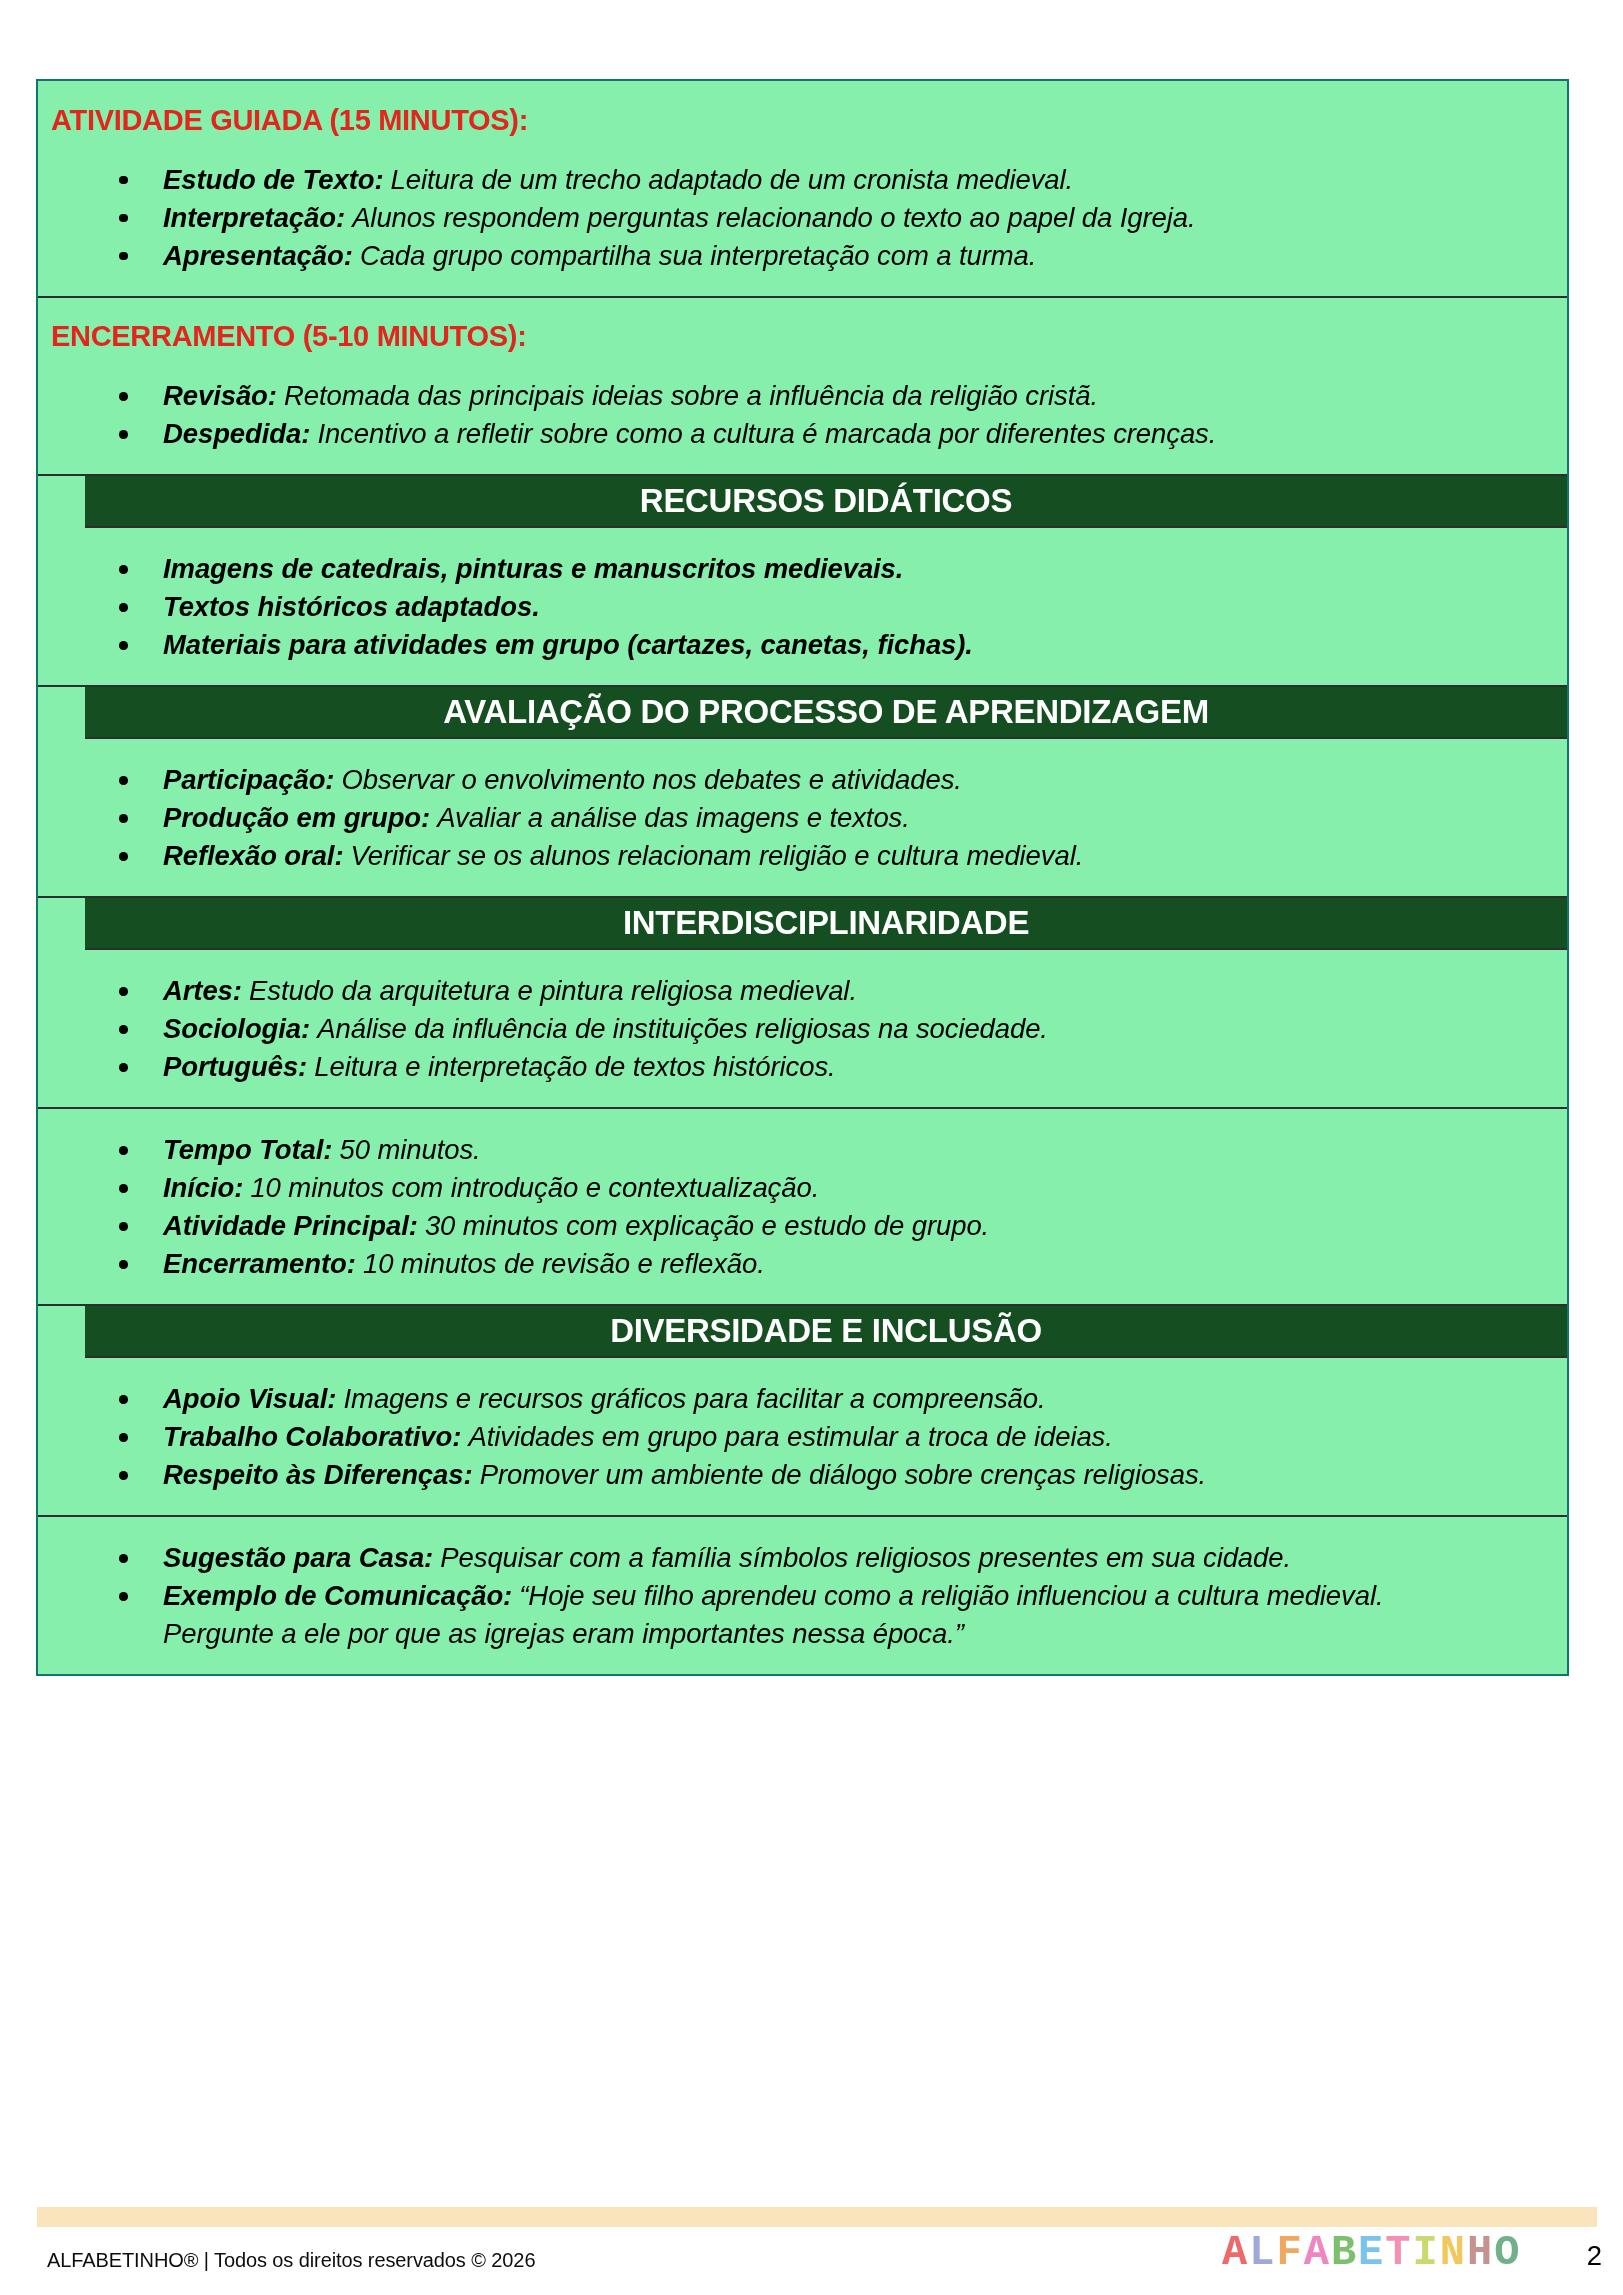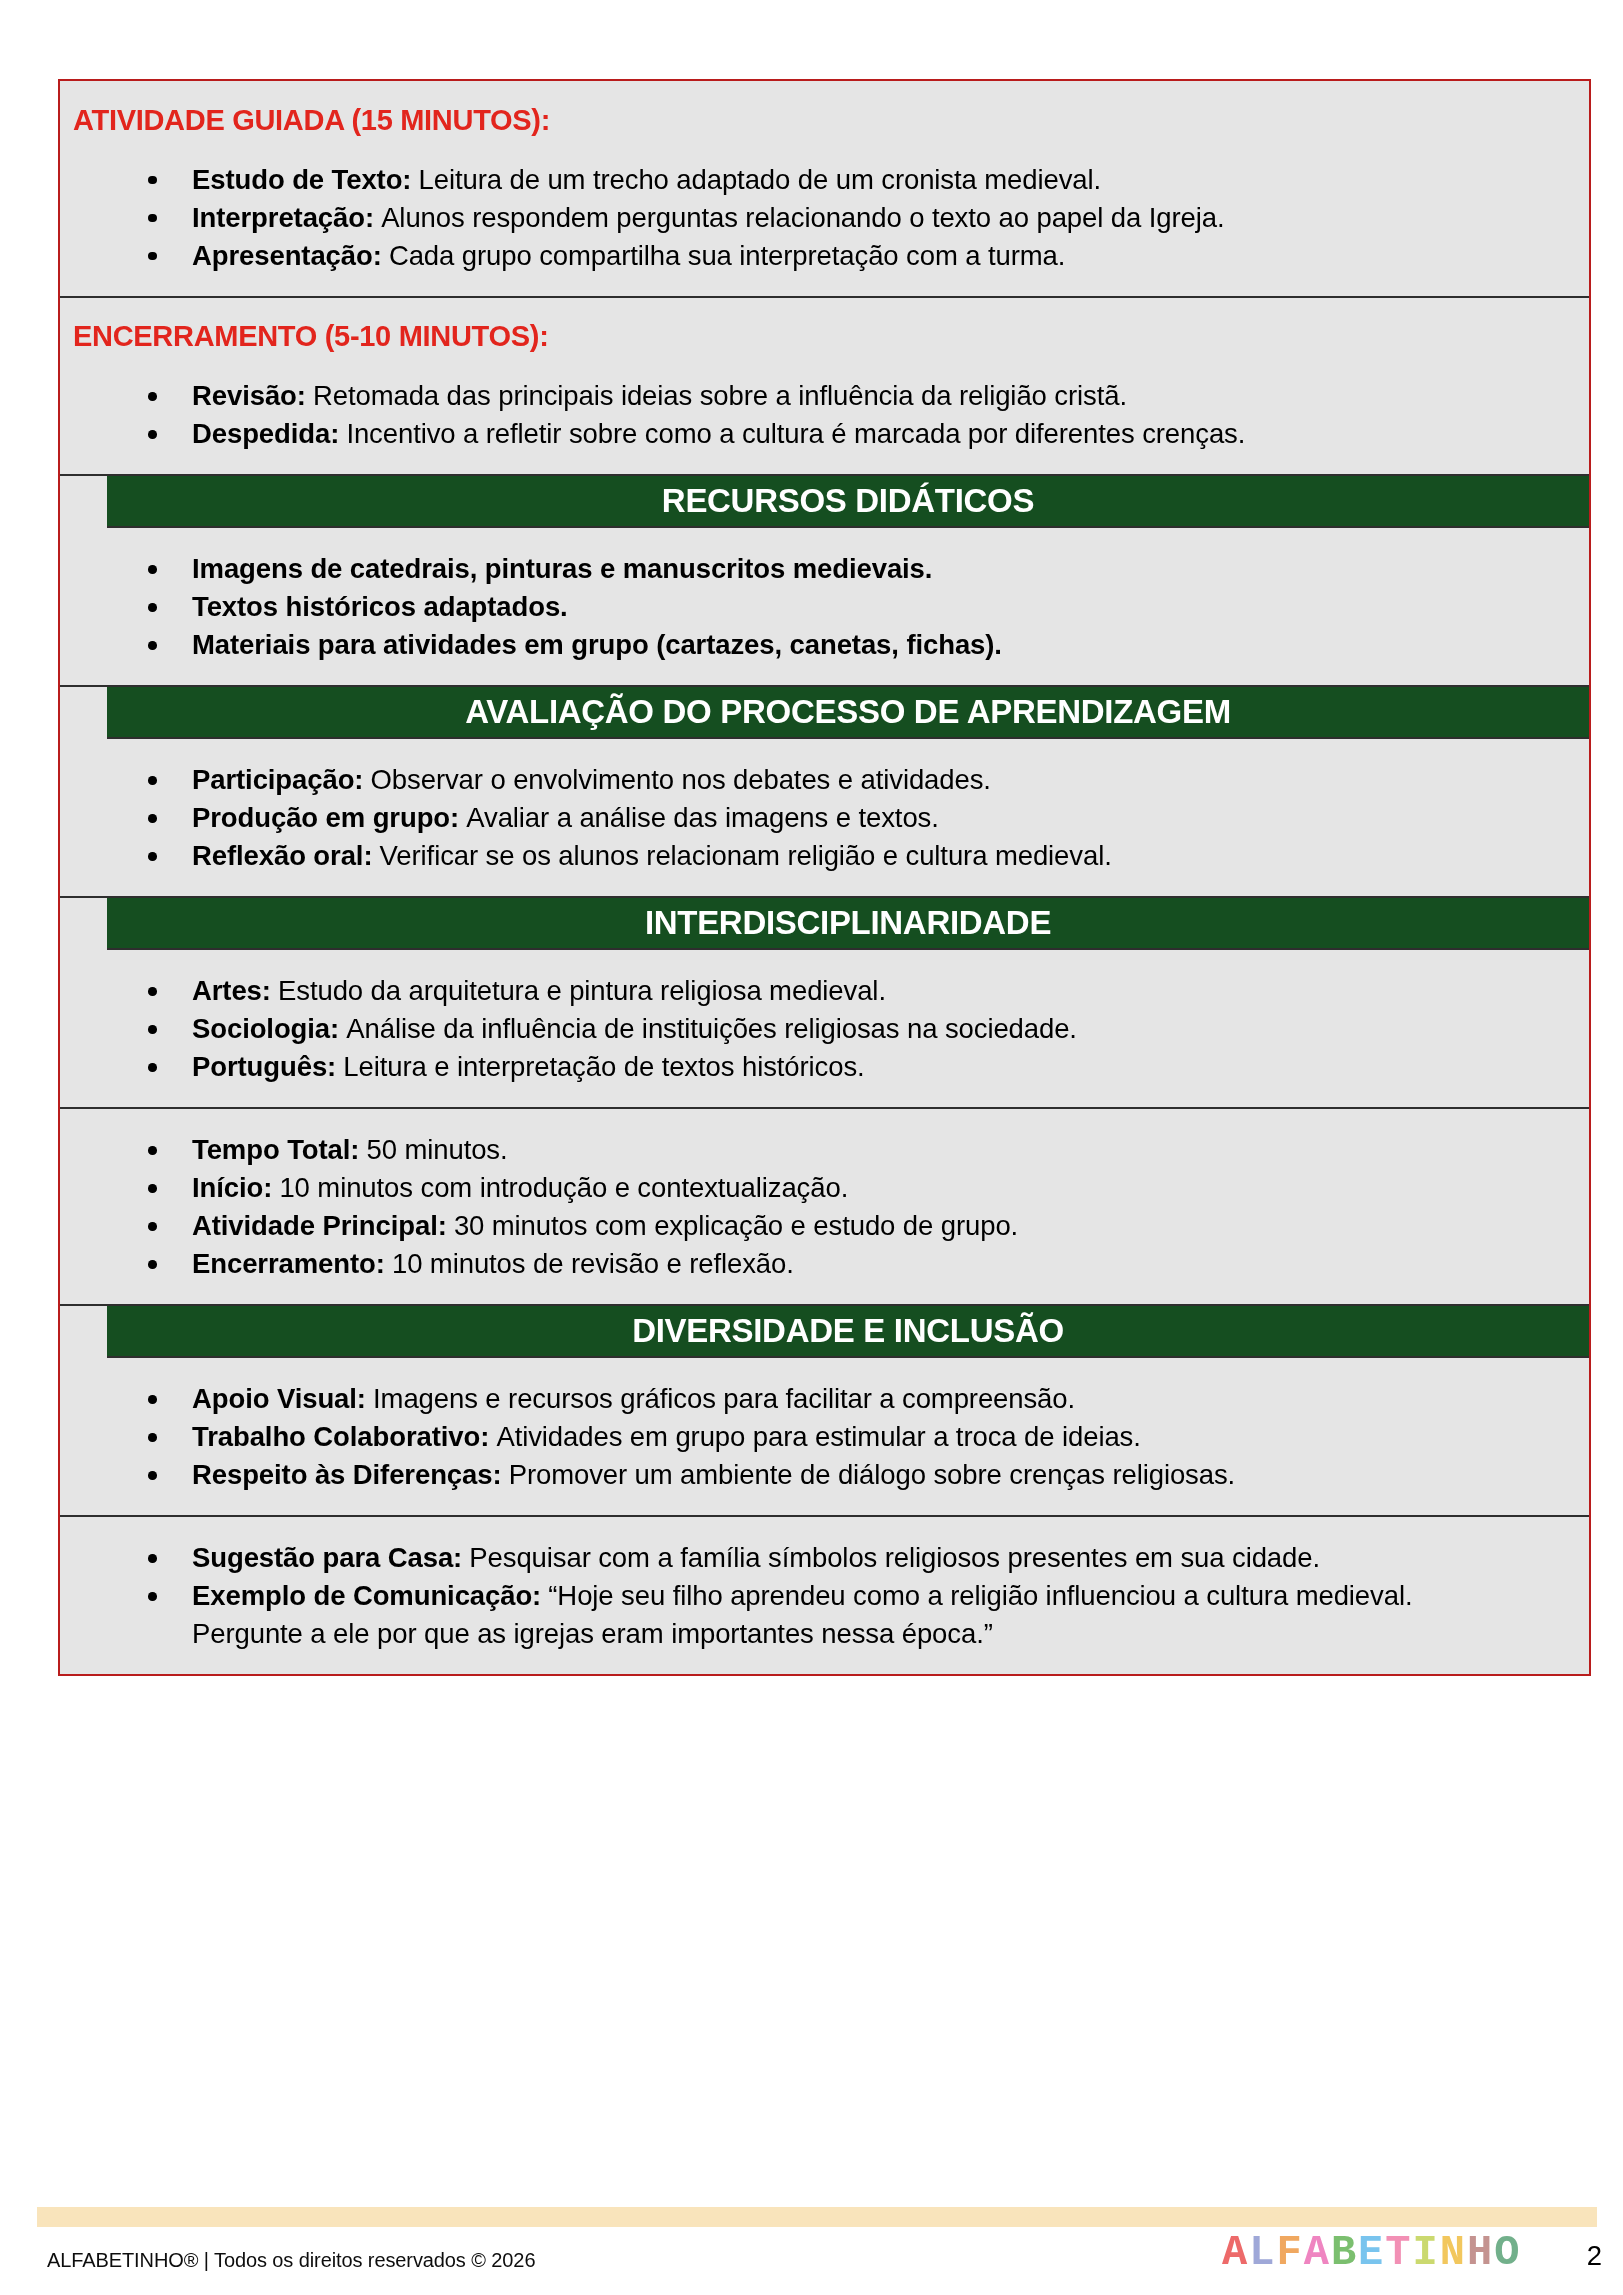--- a/index.html
+++ b/index.html
@@ -6,25 +6,25 @@
   .page{
     position:relative;
     width:1623px;height:2295px;
     background:#ffffff;
     font-family:"Liberation Sans", sans-serif;
     color:#000000;
     overflow:hidden;
   }
   .content-box{
     position:absolute;
-    left:58px;top:79px;
+    left:36px;top:79px;
     width:1529px;
-    border:2px solid #b91c1c;
+    border:2px solid #0f766e;
     box-sizing:content-box;
-    background:#e5e5e5;
+    background:#86efac;
   }
   .section{border-bottom:2px solid #2e2e2e;}
   .section:last-child{border-bottom:none;}
   .plain-head{
     color:#e2251d;
     font-weight:bold;
     font-size:29px;
     line-height:38px;
     padding:19.6px 0 0 13px;
     letter-spacing:-0.3px;
@@ -37,21 +37,22 @@
     line-height:50px;
     height:50px;
     text-align:center;
     letter-spacing:-0.3px;
     border-bottom:2px solid #2e2e2e;
     margin-left:47px;
   }
   ul.bullets{
     list-style:none;
     margin:0;
-    padding:22px 0 21px 15px;
+    padding:22px 0 21px 8px;
+    font-style:italic;
   }
   ul.bullets li{
     position:relative;
     padding-left:117px;
     padding-right:72px;
     font-size:27.5px;
     line-height:38px;
     letter-spacing:-0.1px;
   }
   ul.bullets li::before{

